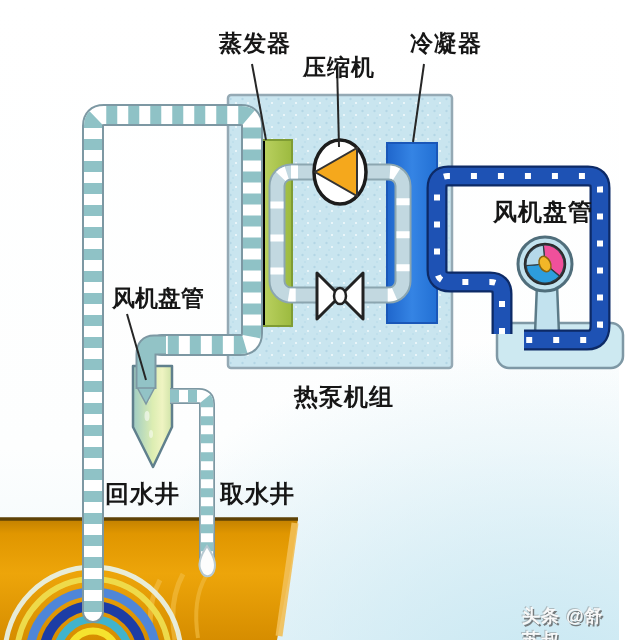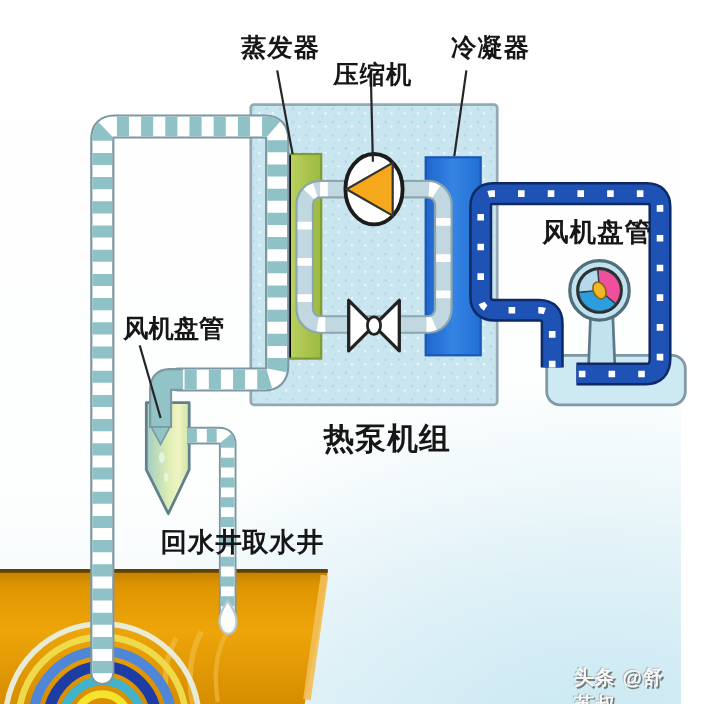--- a/index.html
+++ b/index.html
@@ -19,21 +19,21 @@
     position:absolute;
     font-weight:bold;
     color:#161616;
     white-space:nowrap;
     letter-spacing:1px;
     line-height:1.1;
   }
   .lbl-top{font-size:23px;}
   .lbl-fan{font-size:24px;}
   .lbl-sep{font-size:23px;letter-spacing:0px;}
-  .lbl-unit{font-size:28px;}
+  .lbl-unit{font-size:24px;}
   .lbl-well{font-size:24px;}
   .watermark{
     position:absolute;
     font-size:18px;font-weight:bold;
     color:#f8f8f8;
     text-shadow:1.5px 1.5px 0 rgba(95,95,95,.8),-1px -1px 0 rgba(130,130,130,.45);
     letter-spacing:1px;
   }
 </style>
 </head>
@@ -169,17 +169,17 @@
     <path d="M 127,314 L 146,380"></path>
   </g>
 </svg>
 
 <div class="lbl lbl-top" style="left:219px;top:31px;">蒸发器</div>
 <div class="lbl lbl-top" style="left:303px;top:31px;margin-top:24px;">压缩机</div>
 <div class="lbl lbl-top" style="left:410px;top:31px;">冷凝器</div>
 <div class="lbl lbl-fan" style="left:493px;top:199px;">风机盘管</div>
 <div class="lbl lbl-sep" style="left:112px;top:286px;">风机盘管</div>
 <div class="lbl lbl-unit" style="left:294px;top:384px;">热泵机组</div>
-<div class="lbl lbl-well" style="left:105px;top:481px;padding-left:41px;">回水井</div>
+<div class="lbl lbl-well" style="left:105px;top:481px;">回水井</div>
 <div class="lbl lbl-well" style="left:220px;top:481px;">取水井</div>
 <div class="watermark" style="left:522px;top:604px;">头条 @舒苏叔</div>
 
 </div>
 
 </body></html>

